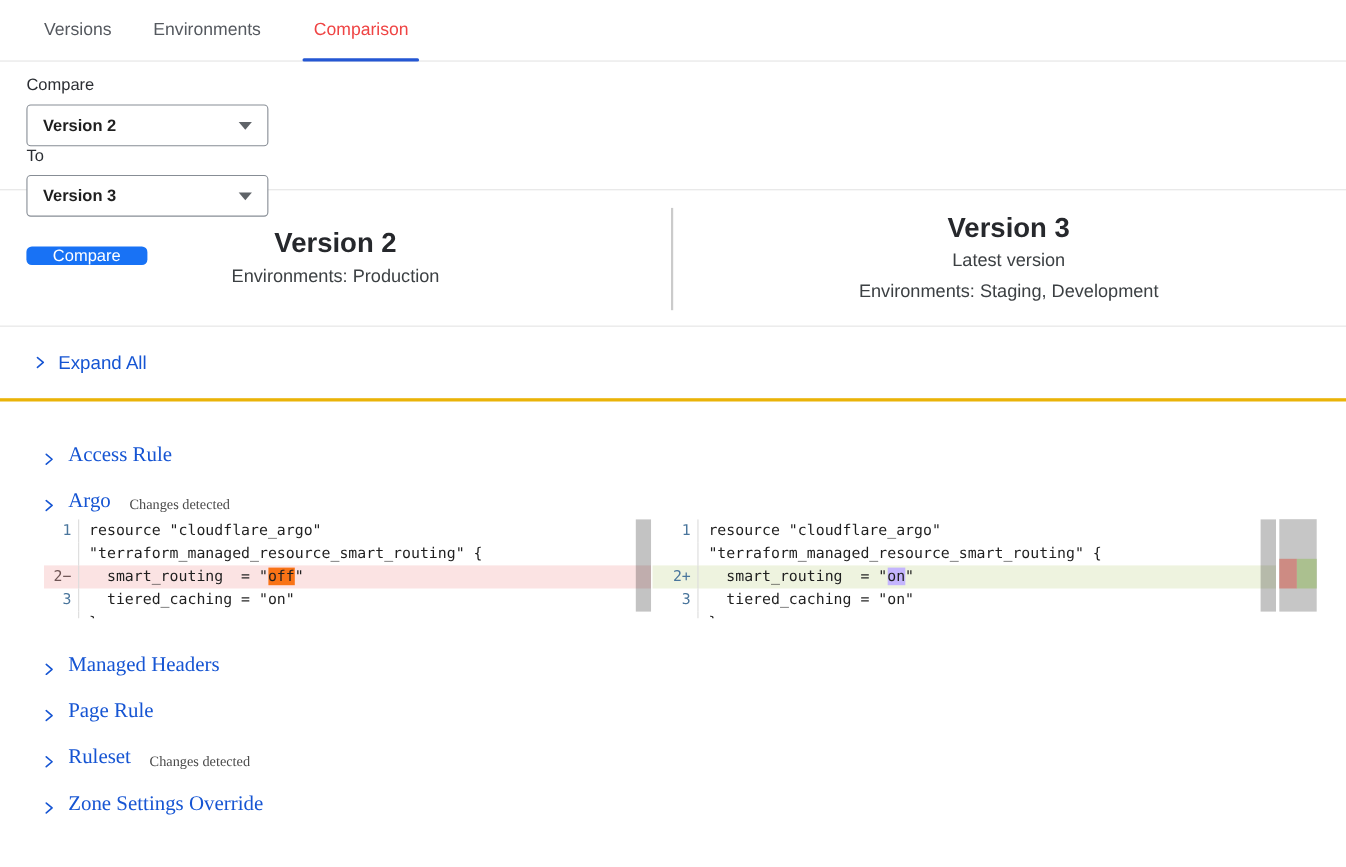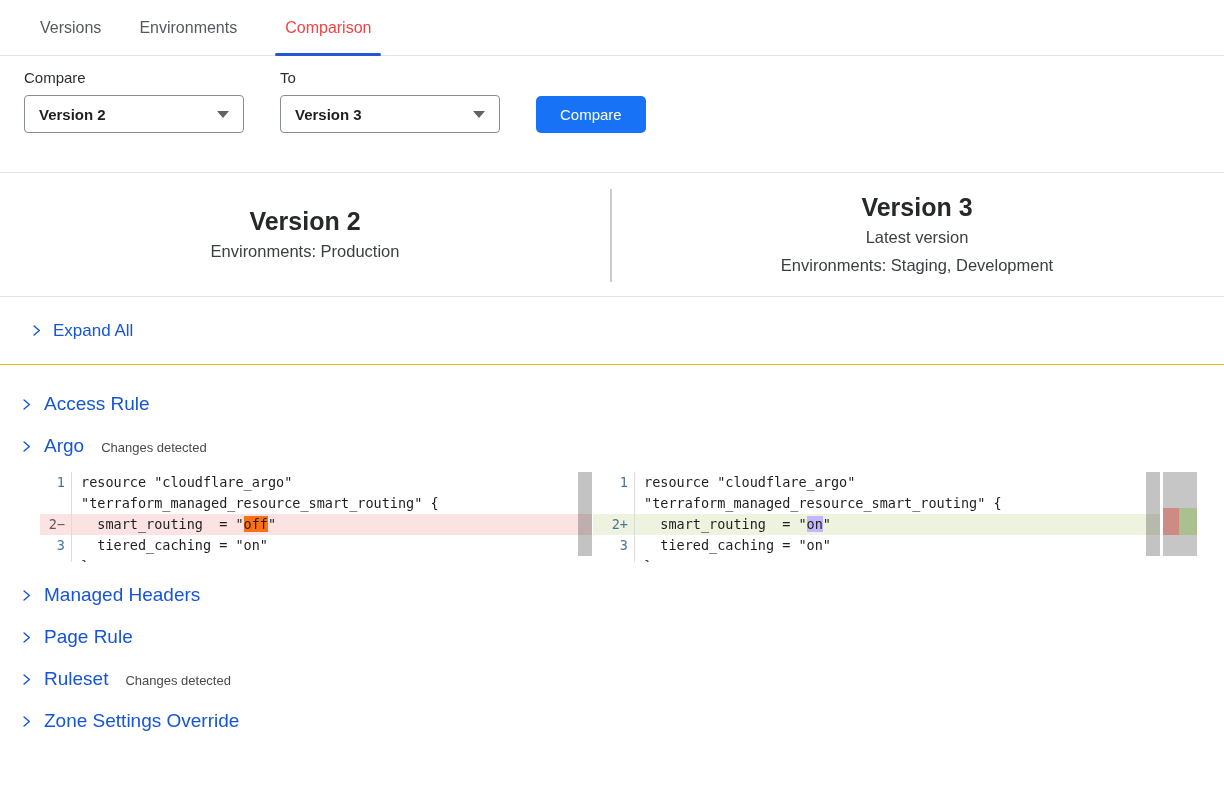--- a/index.html
+++ b/index.html
@@ -22,21 +22,21 @@
   }
   .tab.active { color: #ef4444; font-weight: 500; padding: 0 10px; }
   .tab.active::after {
     content: ""; position: absolute; left: 0; right: 0; bottom: -1px;
     height: 3px; background: #2457d3; border-radius: 2px;
   }
 
   
   .form-section {
     padding: 13px 24px 0 24px; height: 117px; border-bottom: 1px solid #e4e4e4;
-    display: flex; align-items: flex-start;
+    display: flex; align-items: flex-start; flex-direction: column;
   }
   .field { margin-right: 36px; }
   .field-label { font-size: 15px; color: #2b2e33; margin-bottom: 9px; }
   .select {
     width: 220px; height: 38px; border: 1px solid #878d95; border-radius: 4px;
     display: flex; align-items: center; justify-content: space-between;
     padding: 0 14px; cursor: pointer; background: #fff;
   }
   .select-value { font-size: 15px; font-weight: 700; color: #1f1f1f; }
   .caret {
@@ -62,31 +62,31 @@
     display: flex; flex-direction: column; justify-content: center;
     align-items: center; text-align: center;
   }
   .vh-col.left { width: 610px; }
   .vh-col.right { flex: 1; }
   .vh-title { font-size: 25px; font-weight: 600; color: #26282c; line-height: 32px; }
   .vh-sub { font-size: 16.5px; color: #3c4043; line-height: 28px; }
 
   
   .expand-row {
-    height: 68px; border-bottom: 1px solid #eab308;
+    height: 68px; border-bottom: 3px solid #eab308;
     display: flex; align-items: center; padding-left: 30px; cursor: pointer;
   }
   .chev { flex: none; display: inline-flex; }
   .expand-label { font-size: 17px; color: #1655d3; margin-left: 10px; }
 
   
   .sections { padding-top: 18px; }
   .section-row {
-    height: 42px; display: flex; align-items: center;
-    padding-left: 20px; cursor: pointer;
+    height: 42px; display: flex; align-items: flex-end;
+    padding-left: 38px; cursor: pointer; font-family: Liberation Serif, serif;
   }
   .section-label { font-size: 19px; color: #1655d3; margin-left: 11px; }
   .section-badge { font-size: 13px; color: #4a4a4a; margin-left: 17px; padding-top: 2px; }
 
   
   .diff-wrap { display: flex; margin: 5px 0 12px 40px; }
   .pane {
     position: relative; height: 90px; overflow: hidden; background: #fff;
   }
   .pane-left { width: 552px; }

